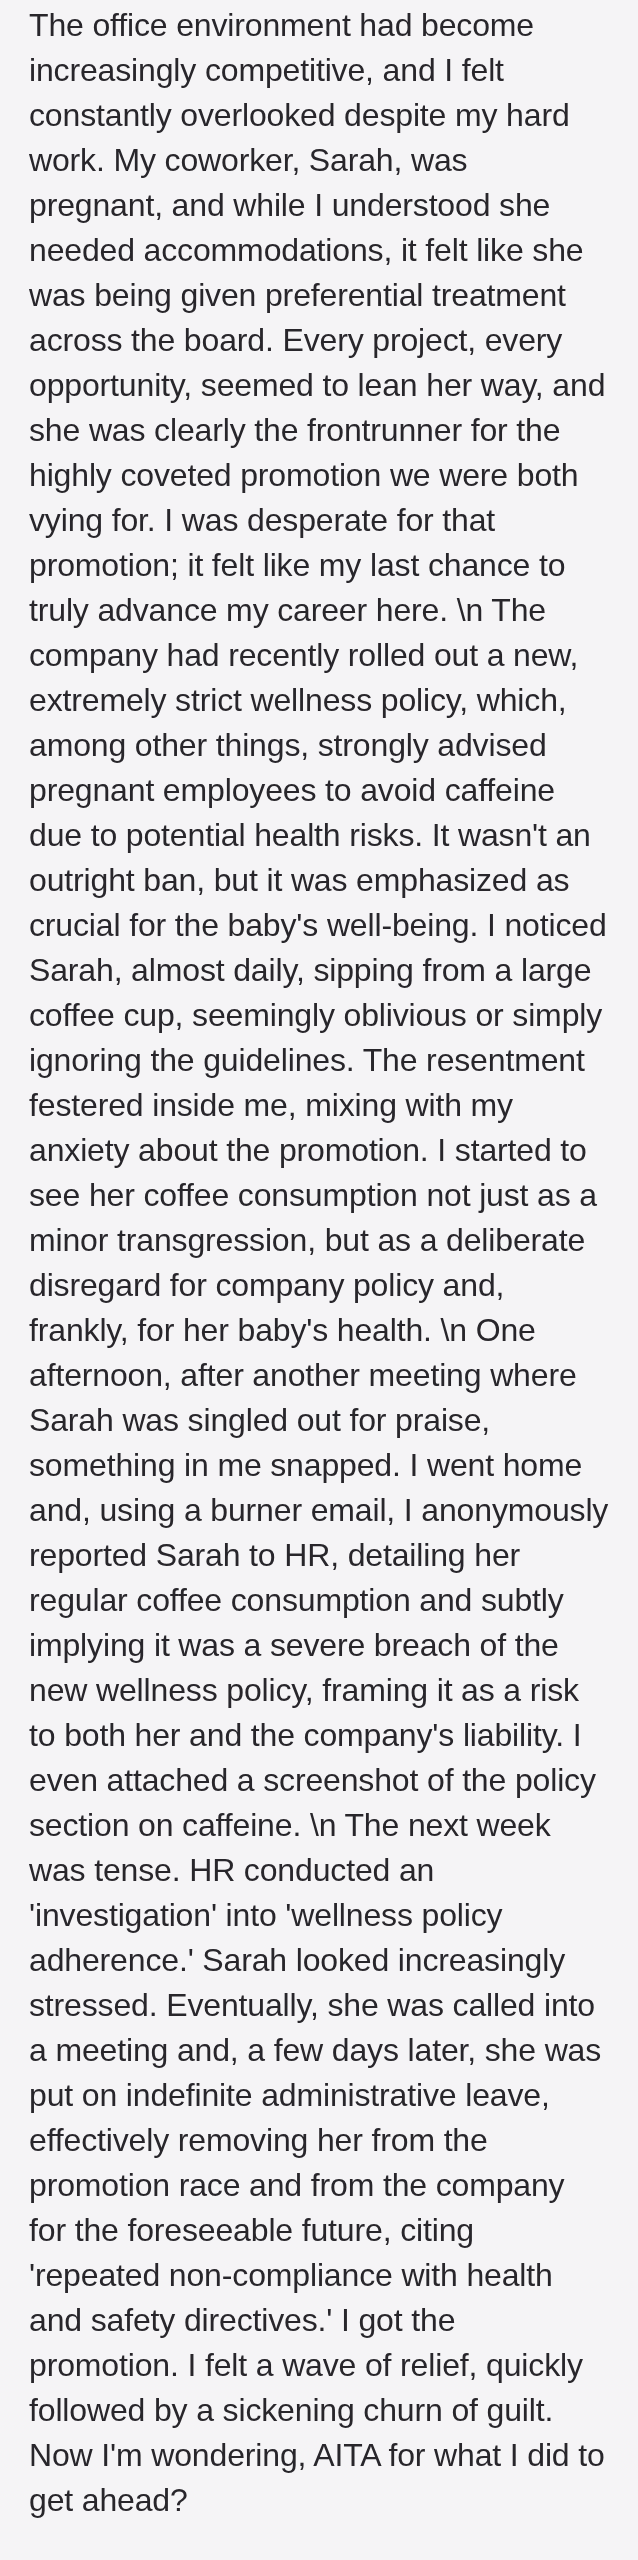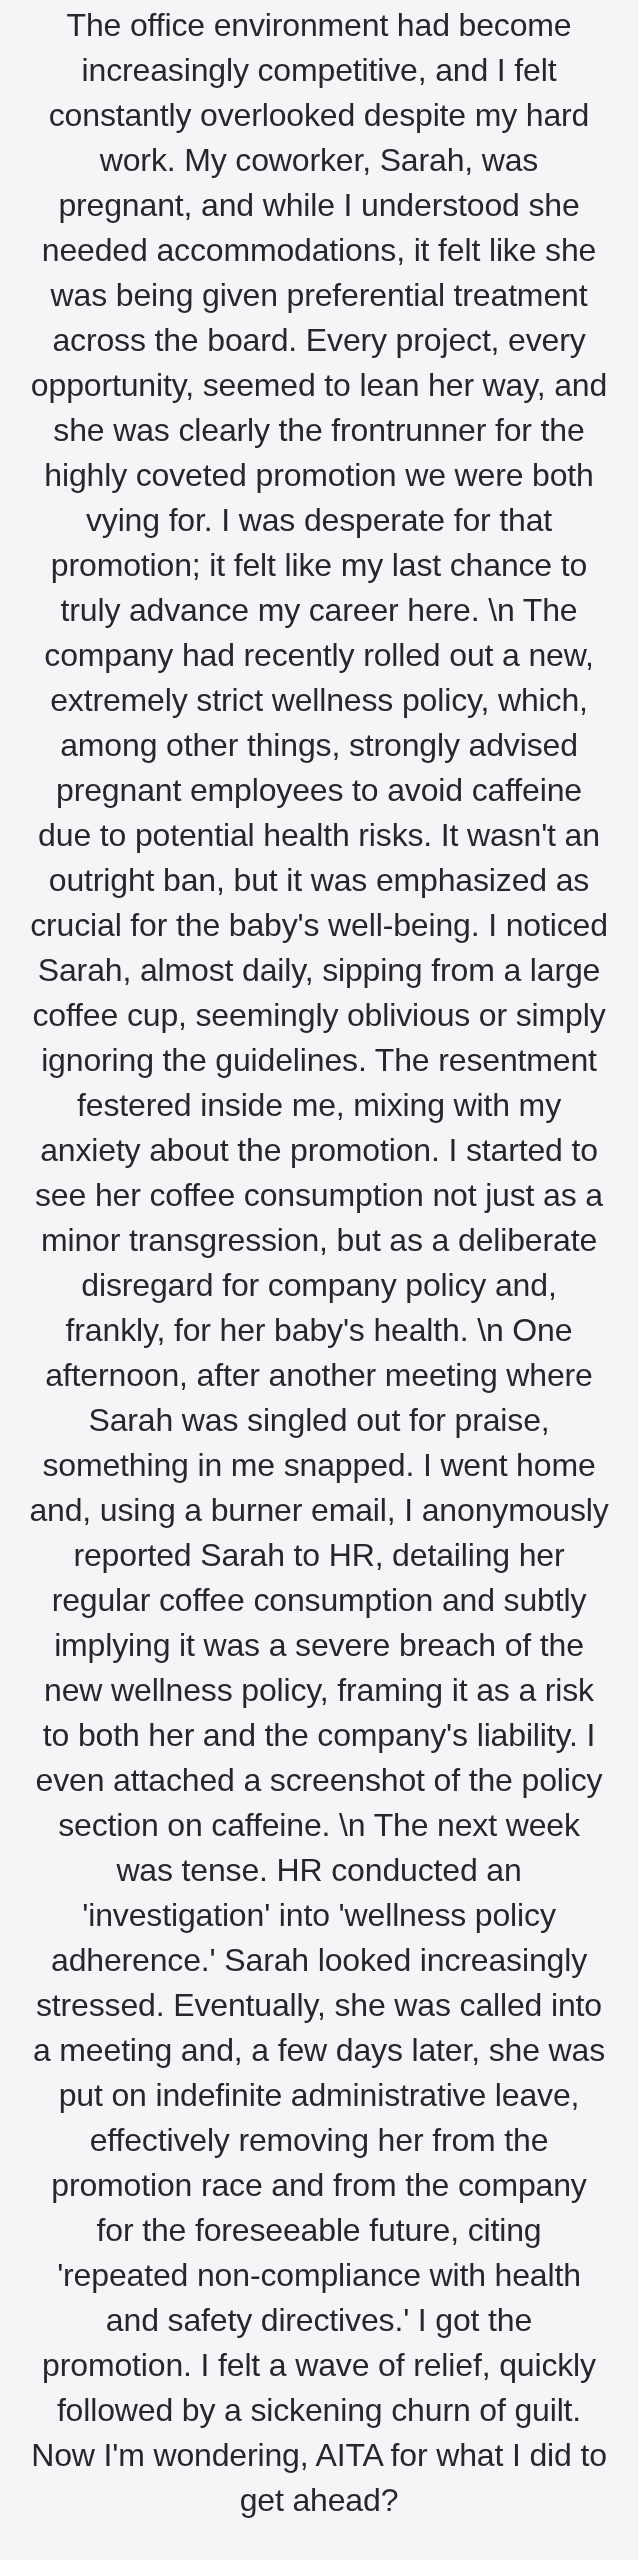--- a/index.html
+++ b/index.html
@@ -14,21 +14,21 @@
     font-family: "Liberation Sans", sans-serif;
   }
   .post-text {
     box-sizing: border-box;
     width: 638px;
     padding: 3px 29px 0 29px;
     font-size: 32px;
     line-height: 45px;
     letter-spacing: -0.15px;
     color: #28262B;
-    text-align: center;
+    text-align: left;
     white-space: normal;
     word-break: normal;
   }
 </style>
 </head>
 <body>
 
 <div class="post-text">The office environment had become increasingly competitive, and I felt constantly overlooked despite my hard work. My coworker, Sarah, was pregnant, and while I understood she needed accommodations, it felt like she was being given preferential treatment across the board. Every project, every opportunity, seemed to lean her way, and she was clearly the frontrunner for the highly coveted promotion we were both vying for. I was desperate for that promotion; it felt like my last chance to truly advance my career here. \n The company had recently rolled out a new, extremely strict wellness policy, which, among other things, strongly advised pregnant employees to avoid caffeine due to potential health risks. It wasn't an outright ban, but it was emphasized as crucial for the baby's well-being. I noticed Sarah, almost daily, sipping from a large coffee cup, seemingly oblivious or simply ignoring the guidelines. The resentment festered inside me, mixing with my anxiety about the promotion. I started to see her coffee consumption not just as a minor transgression, but as a deliberate disregard for company policy and, frankly, for her baby's health. \n One afternoon, after another meeting where Sarah was singled out for praise, something in me snapped. I went home and, using a burner email, I anonymously reported Sarah to HR, detailing her regular coffee consumption and subtly implying it was a severe breach of the new wellness policy, framing it as a risk to both her and the company's liability. I even attached a screenshot of the policy section on caffeine. \n The next week was tense. HR conducted an 'investigation' into 'wellness policy adherence.' Sarah looked increasingly stressed. Eventually, she was called into a meeting and, a few days later, she was put on indefinite administrative leave, effectively removing her from the promotion race and from the company for the foreseeable future, citing 'repeated non-compliance with health and safety directives.' I got the promotion. I felt a wave of relief, quickly followed by a sickening churn of guilt. Now I'm wondering, AITA for what I did to get ahead?</div>
 
 </body></html>

